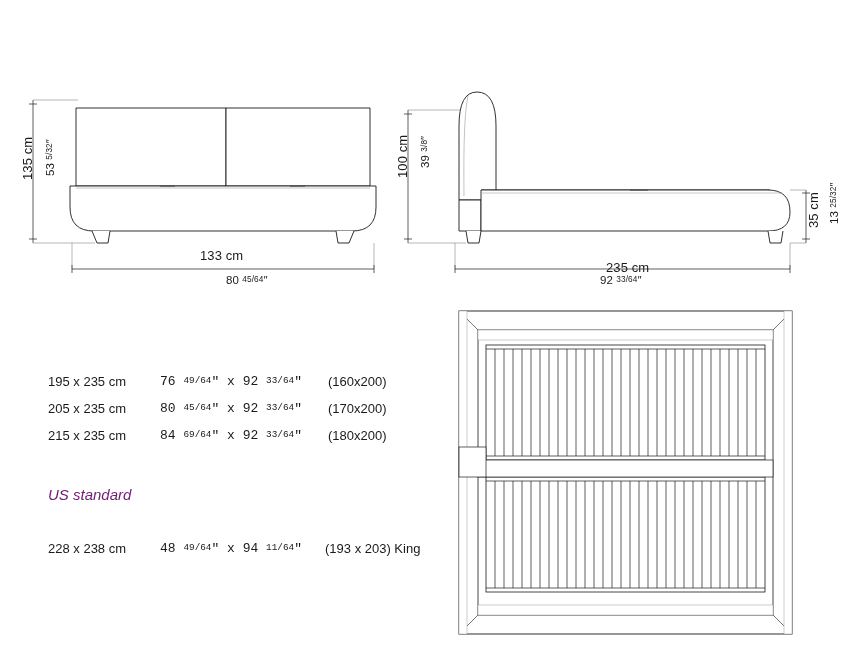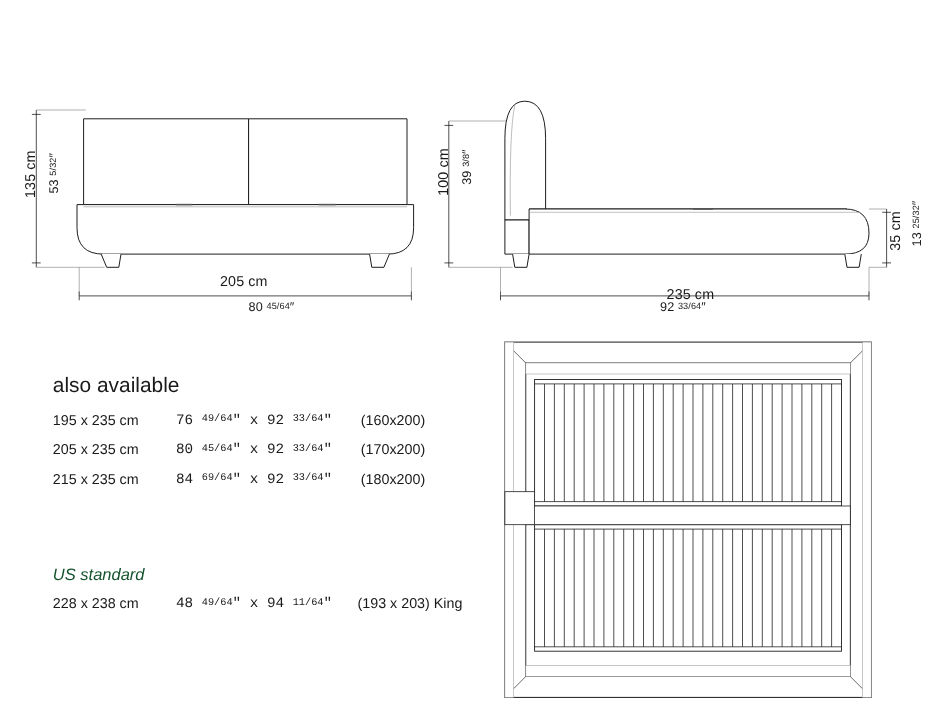--- a/index.html
+++ b/index.html
@@ -49,24 +49,24 @@
   .avail-title {
     position: absolute;
     left: 48px;
     top: 340px;
     font-size: 19px;
     color: #1a1a1a;
   }
   .us-title {
     position: absolute;
     left: 48px;
-    top: 514px;
+    top: 486px;
     font-size: 15px;
     font-style: italic;
-    color: #14532d;
+    color: #701a75;
   }
   .avail-row {
     position: absolute;
     font-size: 13px;
     color: #1a1a1a;
     white-space: nowrap;
   }
   .col-metric { position: absolute; left: 0; }
   .col-imp { position: absolute; left: 112px; font-family: Liberation Mono, monospace; }
   .col-paren { position: absolute; left: 236px; margin-left: 44px; }
@@ -258,21 +258,21 @@
   </svg>
 
   <div class="lbl vert" style="left:20px; top:180px;">
     <span>135 cm</span>
   </div>
   <div class="lbl small vert" style="left:44px; top:176px;">
     <span>53</span>&nbsp;<span class="frac">5/32</span><span>″</span>
   </div>
 
   <div class="lbl" style="left:200px; top:248px;">
-    <span>205 cm</span>
+    <span>133 cm</span>
   </div>
   <div class="lbl small" style="left:198px; top:274px;margin-left:28px;">
     <span>80</span>&nbsp;<span class="frac">45/64</span><span>″</span>
   </div>
 
   <div class="lbl vert" style="left:395px; top:178px;">
     <span>100 cm</span>
   </div>
   <div class="lbl small vert" style="left:419px; top:168px;">
     <span>39</span>&nbsp;<span class="frac">3/8</span><span>″</span>
@@ -285,21 +285,20 @@
     <span>92</span>&nbsp;<span class="frac">33/64</span><span>″</span>
   </div>
 
   <div class="lbl vert" style="left:806px; top:228px;">
     <span>35 cm</span>
   </div>
   <div class="lbl small vert" style="left:828px; top:224px;">
     <span>13</span>&nbsp;<span class="frac">25/32</span><span>″</span>
   </div>
 
-  <div class="avail-title">also available</div>
 
   <div class="avail-row" style="left:48px; top:374px; width:420px;">
     <span class="col-metric">195 x 235 cm</span>
     <span class="col-imp">
       <span>76</span>&nbsp;<span class="frac">49/64</span><span>″ x 92</span>&nbsp;<span class="frac">33/64</span><span>″</span>
     </span>
     <span class="col-paren">(160x200)</span>
   </div>
 
   <div class="avail-row" style="left:48px; top:401px; width:420px;">

